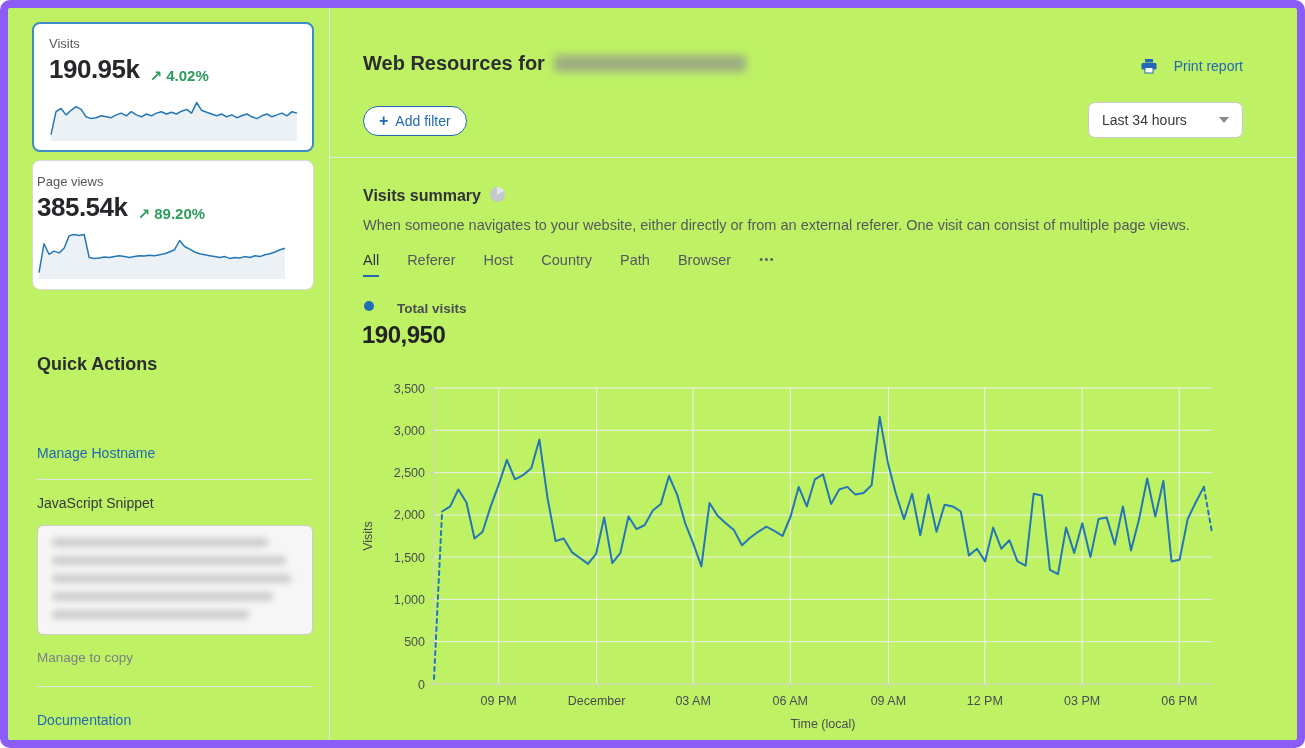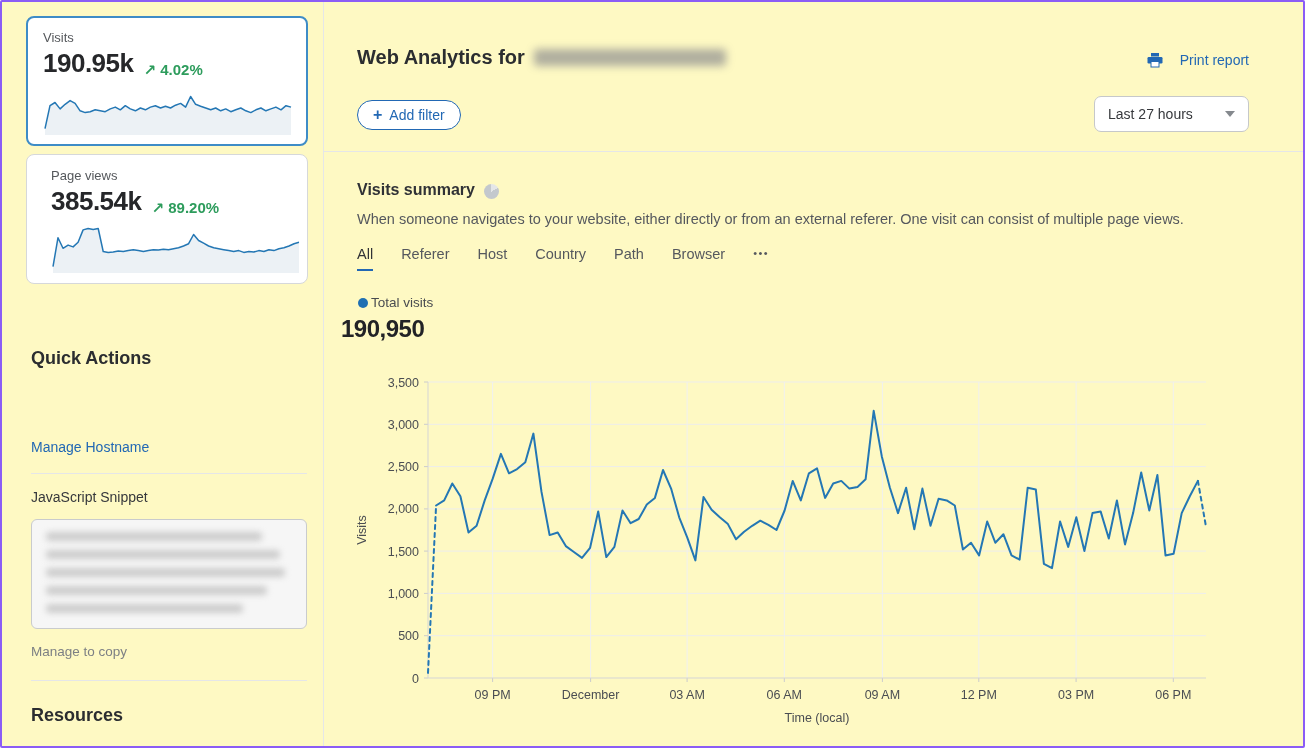--- a/index.html
+++ b/index.html
@@ -1,24 +1,24 @@
 <!DOCTYPE html>
 <html><head>
 <meta charset="utf-8">
 <style>
   * { margin:0; padding:0; box-sizing:border-box; }
   html,body { width:1305px; height:748px; background:#ffffff;
     font-family:"Liberation Sans","DejaVu Sans",sans-serif; color:#2b2d30; }
-  .frame { position:relative; width:1305px; height:748px; background:#fef9c3;
-    border:2px solid #8b5cf6; border-radius:2px; overflow:hidden; }
+  .frame { position:relative; width:1305px; height:748px; background:#bef264;
+    border:8px solid #8b5cf6; border-radius:10px; overflow:hidden; }
   .vdivider { position:absolute; left:321px; top:0; bottom:0; width:1px; background:#e5e6e8; }
 
   
   .metric-card { position:absolute; left:24px; width:282px; background:#fff;
-    border:1px solid #d6d8da; border-radius:8px; padding:13px 24px 10px; }
+    border:1px solid #d6d8da; border-radius:8px; padding:13px 4px 10px; }
   .metric-card.selected { border:2px solid #3e8cc7; padding:12px 15px 9px; }
   .metric-label { font-size:13px; color:#55585c; }
   .metric-row { display:flex; align-items:flex-end; gap:10px; margin-top:3px; }
   .metric-value { font-size:26px; font-weight:bold; color:#26272a; letter-spacing:-0.5px; }
   .metric-delta { font-size:15px; font-weight:bold; color:#2d9c5c; }
   .spark { display:block; margin-top:4px; }
 
   
   .side-sections { position:absolute; left:29px; top:310px; width:276px; }
   .side-h2 { font-size:18px; font-weight:bold; color:#2b2d30; }
@@ -45,35 +45,35 @@
   .add-filter .plus { font-size:16px; font-weight:bold; line-height:1; }
   .range-select { position:absolute; right:54px; top:94px; width:155px; height:36px;
     border:1px solid #c6c8ca; border-radius:7px; background:#fff; display:flex;
     align-items:center; justify-content:space-between; padding:0 13px; cursor:pointer; }
   .range-select span { font-size:14px; color:#36383c; }
   .caret { width:0; height:0; border-left:5px solid transparent; border-right:5px solid transparent;
     border-top:6px solid #85898e; }
   .hdivider { position:absolute; top:149px; left:0; right:0; height:1px; background:#e5e6e8; }
 
   .summary-title { position:absolute; left:33px; top:179px; font-size:16px; font-weight:bold;
-    color:#303236; display:flex; align-items:flex-end; }
+    color:#303236; display:flex; align-items:flex-start; }
   .pie-icon { width:15px; height:15px; border-radius:50%; margin-left:9px;
     background:conic-gradient(#e4e6e8 0 60deg, #c3c8cd 60deg 360deg); }
   .summary-desc { position:absolute; left:33px; top:209px; font-size:14.5px; color:#55585e; }
 
   .tabs { position:absolute; left:33px; top:244px; display:flex; gap:28px; align-items:flex-end; }
   .tab { font-size:14.5px; color:#55585e; padding-bottom:7px; cursor:pointer;
     border-bottom:2.5px solid transparent; }
   .tab.active { color:#303236; border-bottom-color:#2268b4; }
   .tab.more { font-size:11px; letter-spacing:1.5px; padding-bottom:10px; }
 
-  .legend { position:absolute; left:34px; top:293px; display:flex; align-items:center; gap:3px; }
+  .legend { position:absolute; left:34px; top:293px; display:flex; gap:23px;font-weight:bold; }
   .legend-dot { width:10px; height:10px; border-radius:50%; background:#1f6fb2; }
   .legend-label { font-size:13.5px; color:#494c50; }
-  .total-value { position:absolute; left:17px; top:313px; font-size:24px; font-weight:bold;
+  .total-value { position:absolute; left:32px; top:313px; font-size:24px; font-weight:bold;
     color:#222326; letter-spacing:-0.5px; }
 
   .chart-wrap { position:absolute; left:28px; top:364px; }
   .chart-wrap svg .tick { font-size:12.5px; fill:#4a4d52; font-family:"Liberation Sans","DejaVu Sans",sans-serif; }
 </style>
 </head>
 <body>
 
 <div class="frame">
 
@@ -108,49 +108,48 @@
     <div class="snippet-label" style="margin-bottom:14px;">JavaScript Snippet</div>
     <div class="code-box" style="margin-bottom:15px;">
       <div class="blur-line" style="width:88%;"></div>
       <div class="blur-line" style="width:95%;"></div>
       <div class="blur-line" style="width:97%;"></div>
       <div class="blur-line" style="width:90%;"></div>
       <div class="blur-line" style="width:80%;"></div>
     </div>
     <div class="copy-hint" style="margin-bottom:21px;">Manage to copy</div>
     <hr class="side-hr" style="margin-bottom:24px;">
-    <div class="side-h2" style="margin-bottom:29px;">Resources</div>
     <a class="side-link" style="margin-bottom:19px;">Documentation</a>
     <hr class="side-hr">
   </div>
 
   <div class="vdivider"></div>
 
   <div class="main">
 
-    <div class="page-title"><span>Web Analytics for</span><span class="blur-domain"></span></div>
+    <div class="page-title"><span>Web Resources for</span><span class="blur-domain"></span></div>
 
     <div class="print-link">
       <span style="display:inline-flex;">
         <svg width="16" height="15" viewBox="0 0 16 15">
           <rect x="4" y="0" width="8" height="3.5" fill="#2268b4"></rect>
           <rect x="0.5" y="4" width="15" height="6.5" rx="1.2" fill="#2268b4"></rect>
           <rect x="4" y="8.5" width="8" height="5.5" fill="#ffffff" stroke="#2268b4"></rect>
         </svg>
       </span>
       <span>Print report</span>
     </div>
 
     <button class="add-filter">
       <span class="plus">+</span>
       <span>Add filter</span>
     </button>
 
     <div class="range-select">
-      <span>Last 27 hours</span>
+      <span>Last 34 hours</span>
       <span class="caret"></span>
     </div>
 
     <div class="hdivider"></div>
 
     <div class="summary-title">
       <span>Visits summary</span>
       <span class="pie-icon"></span>
     </div>
     <div class="summary-desc">When someone navigates to your website, either directly or from an external referer. One visit can consist of multiple page views.</div>

